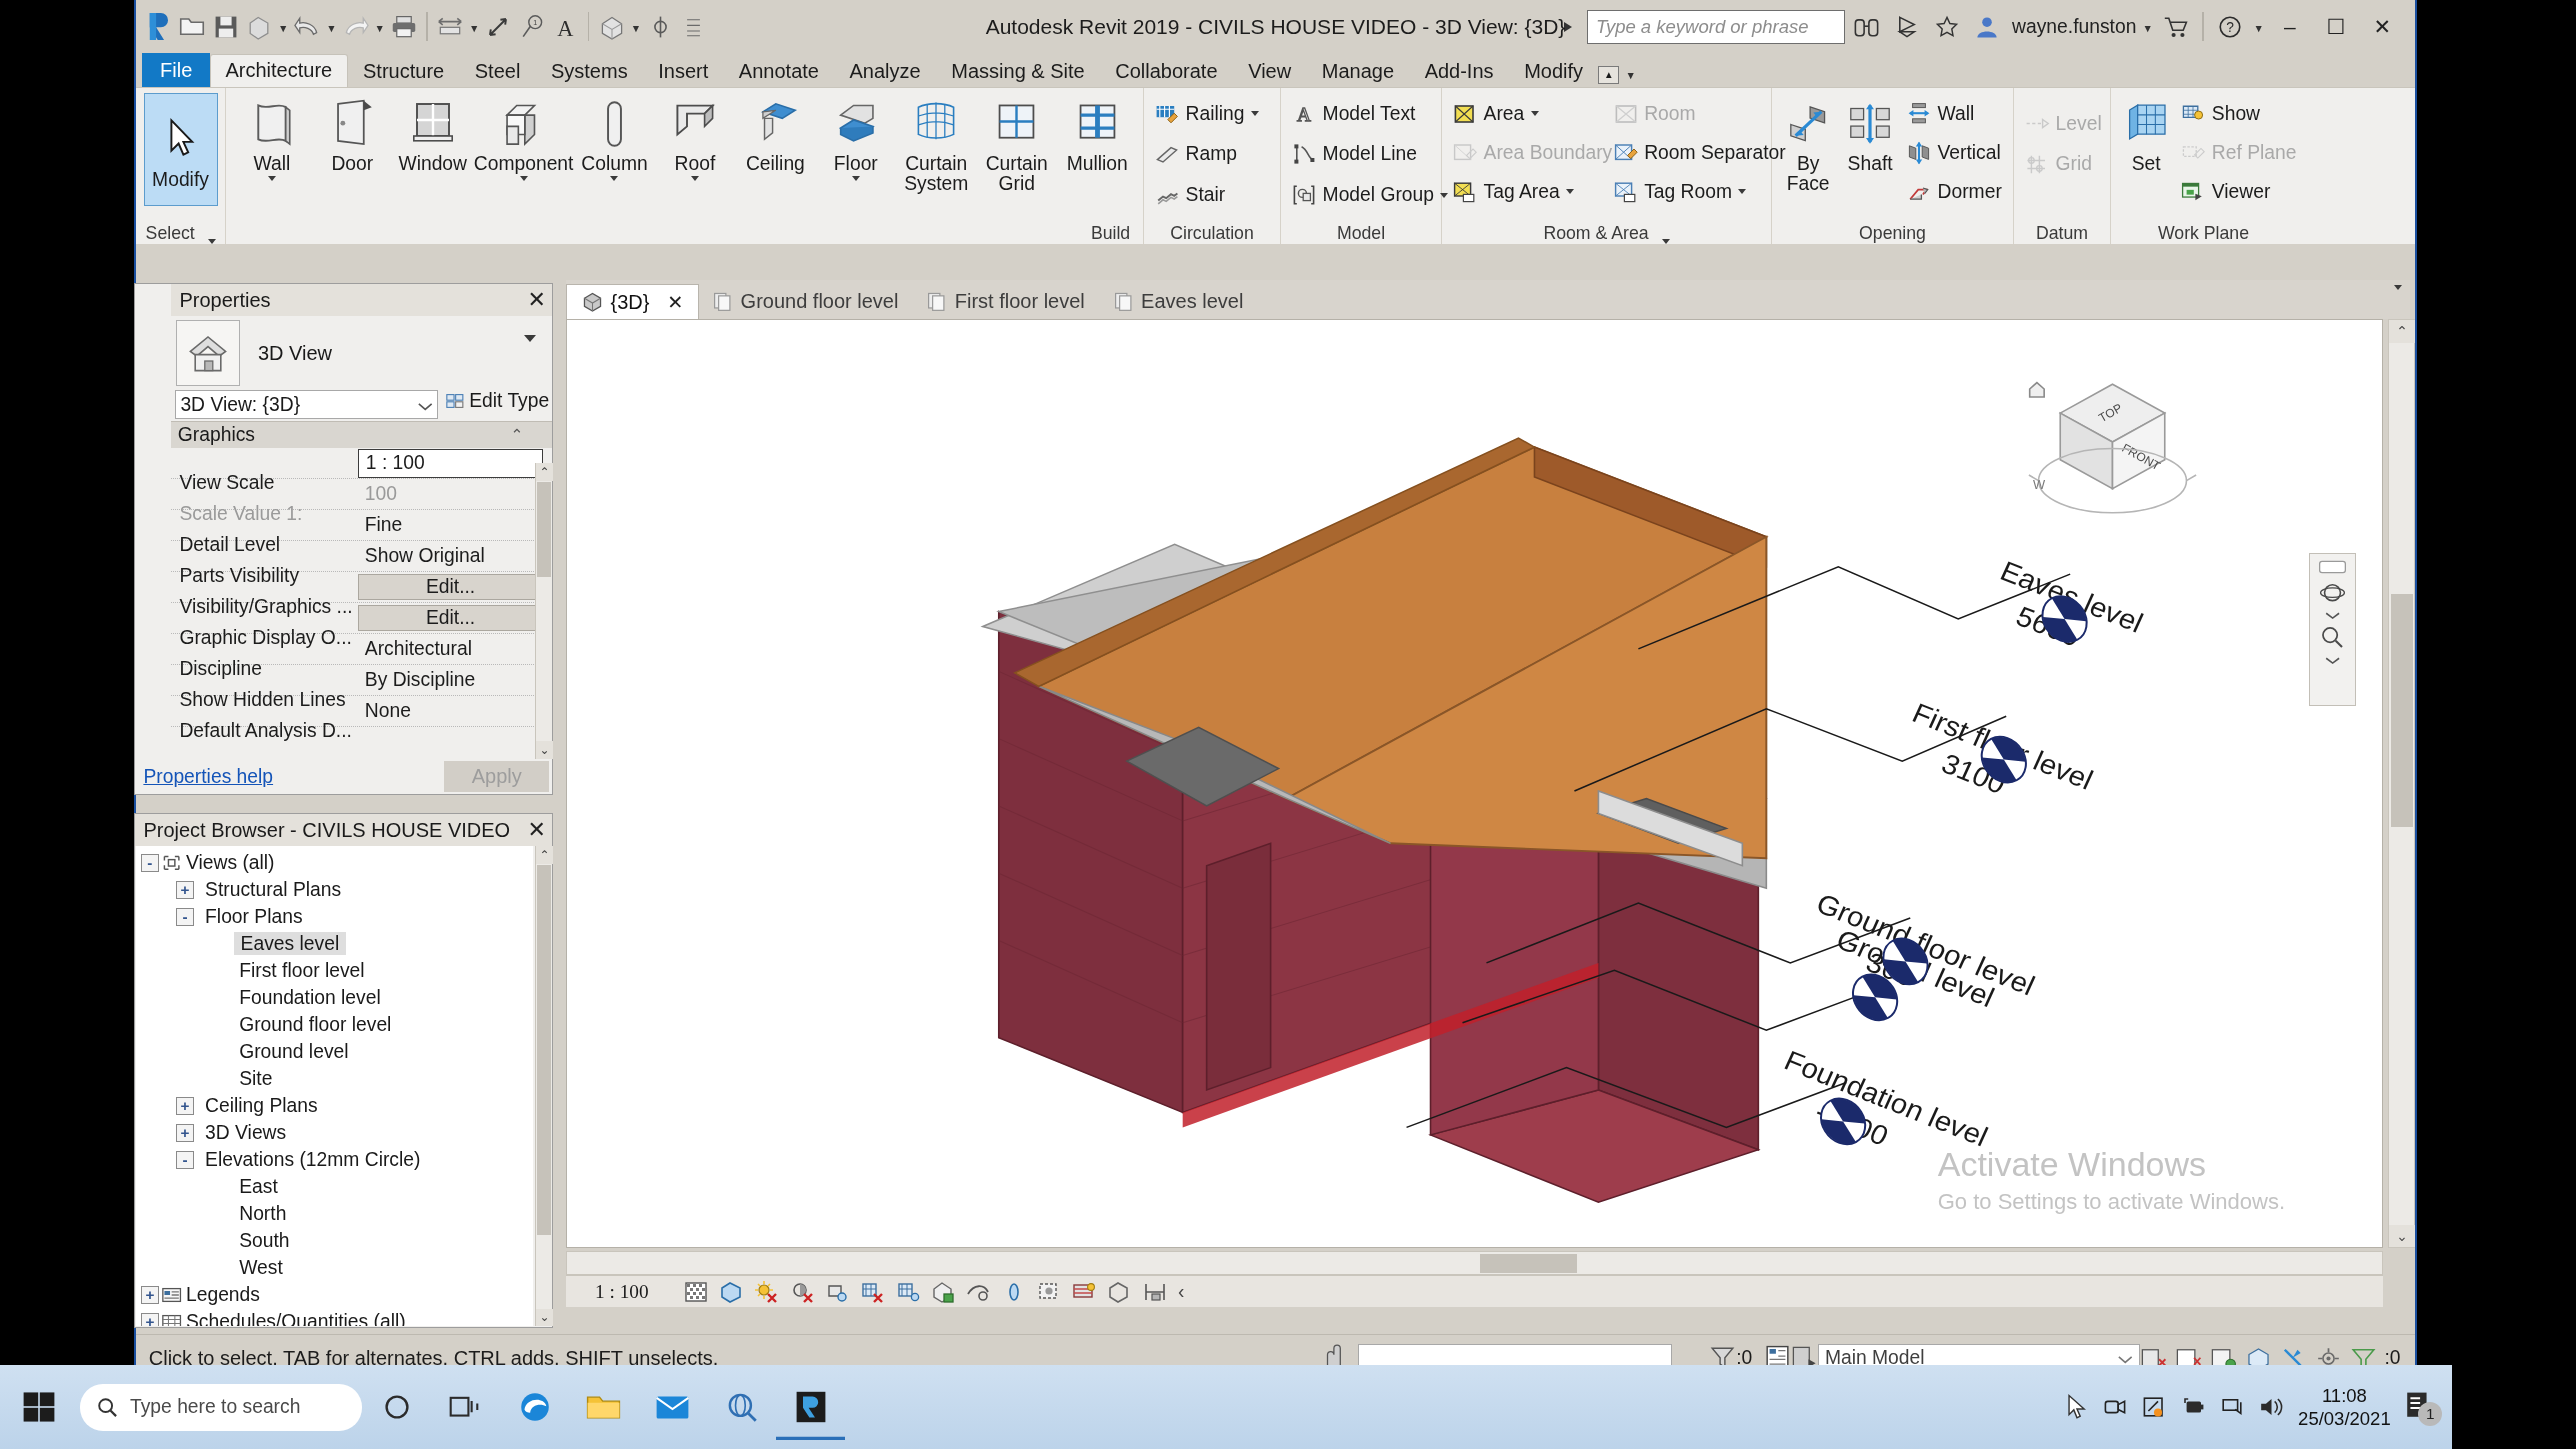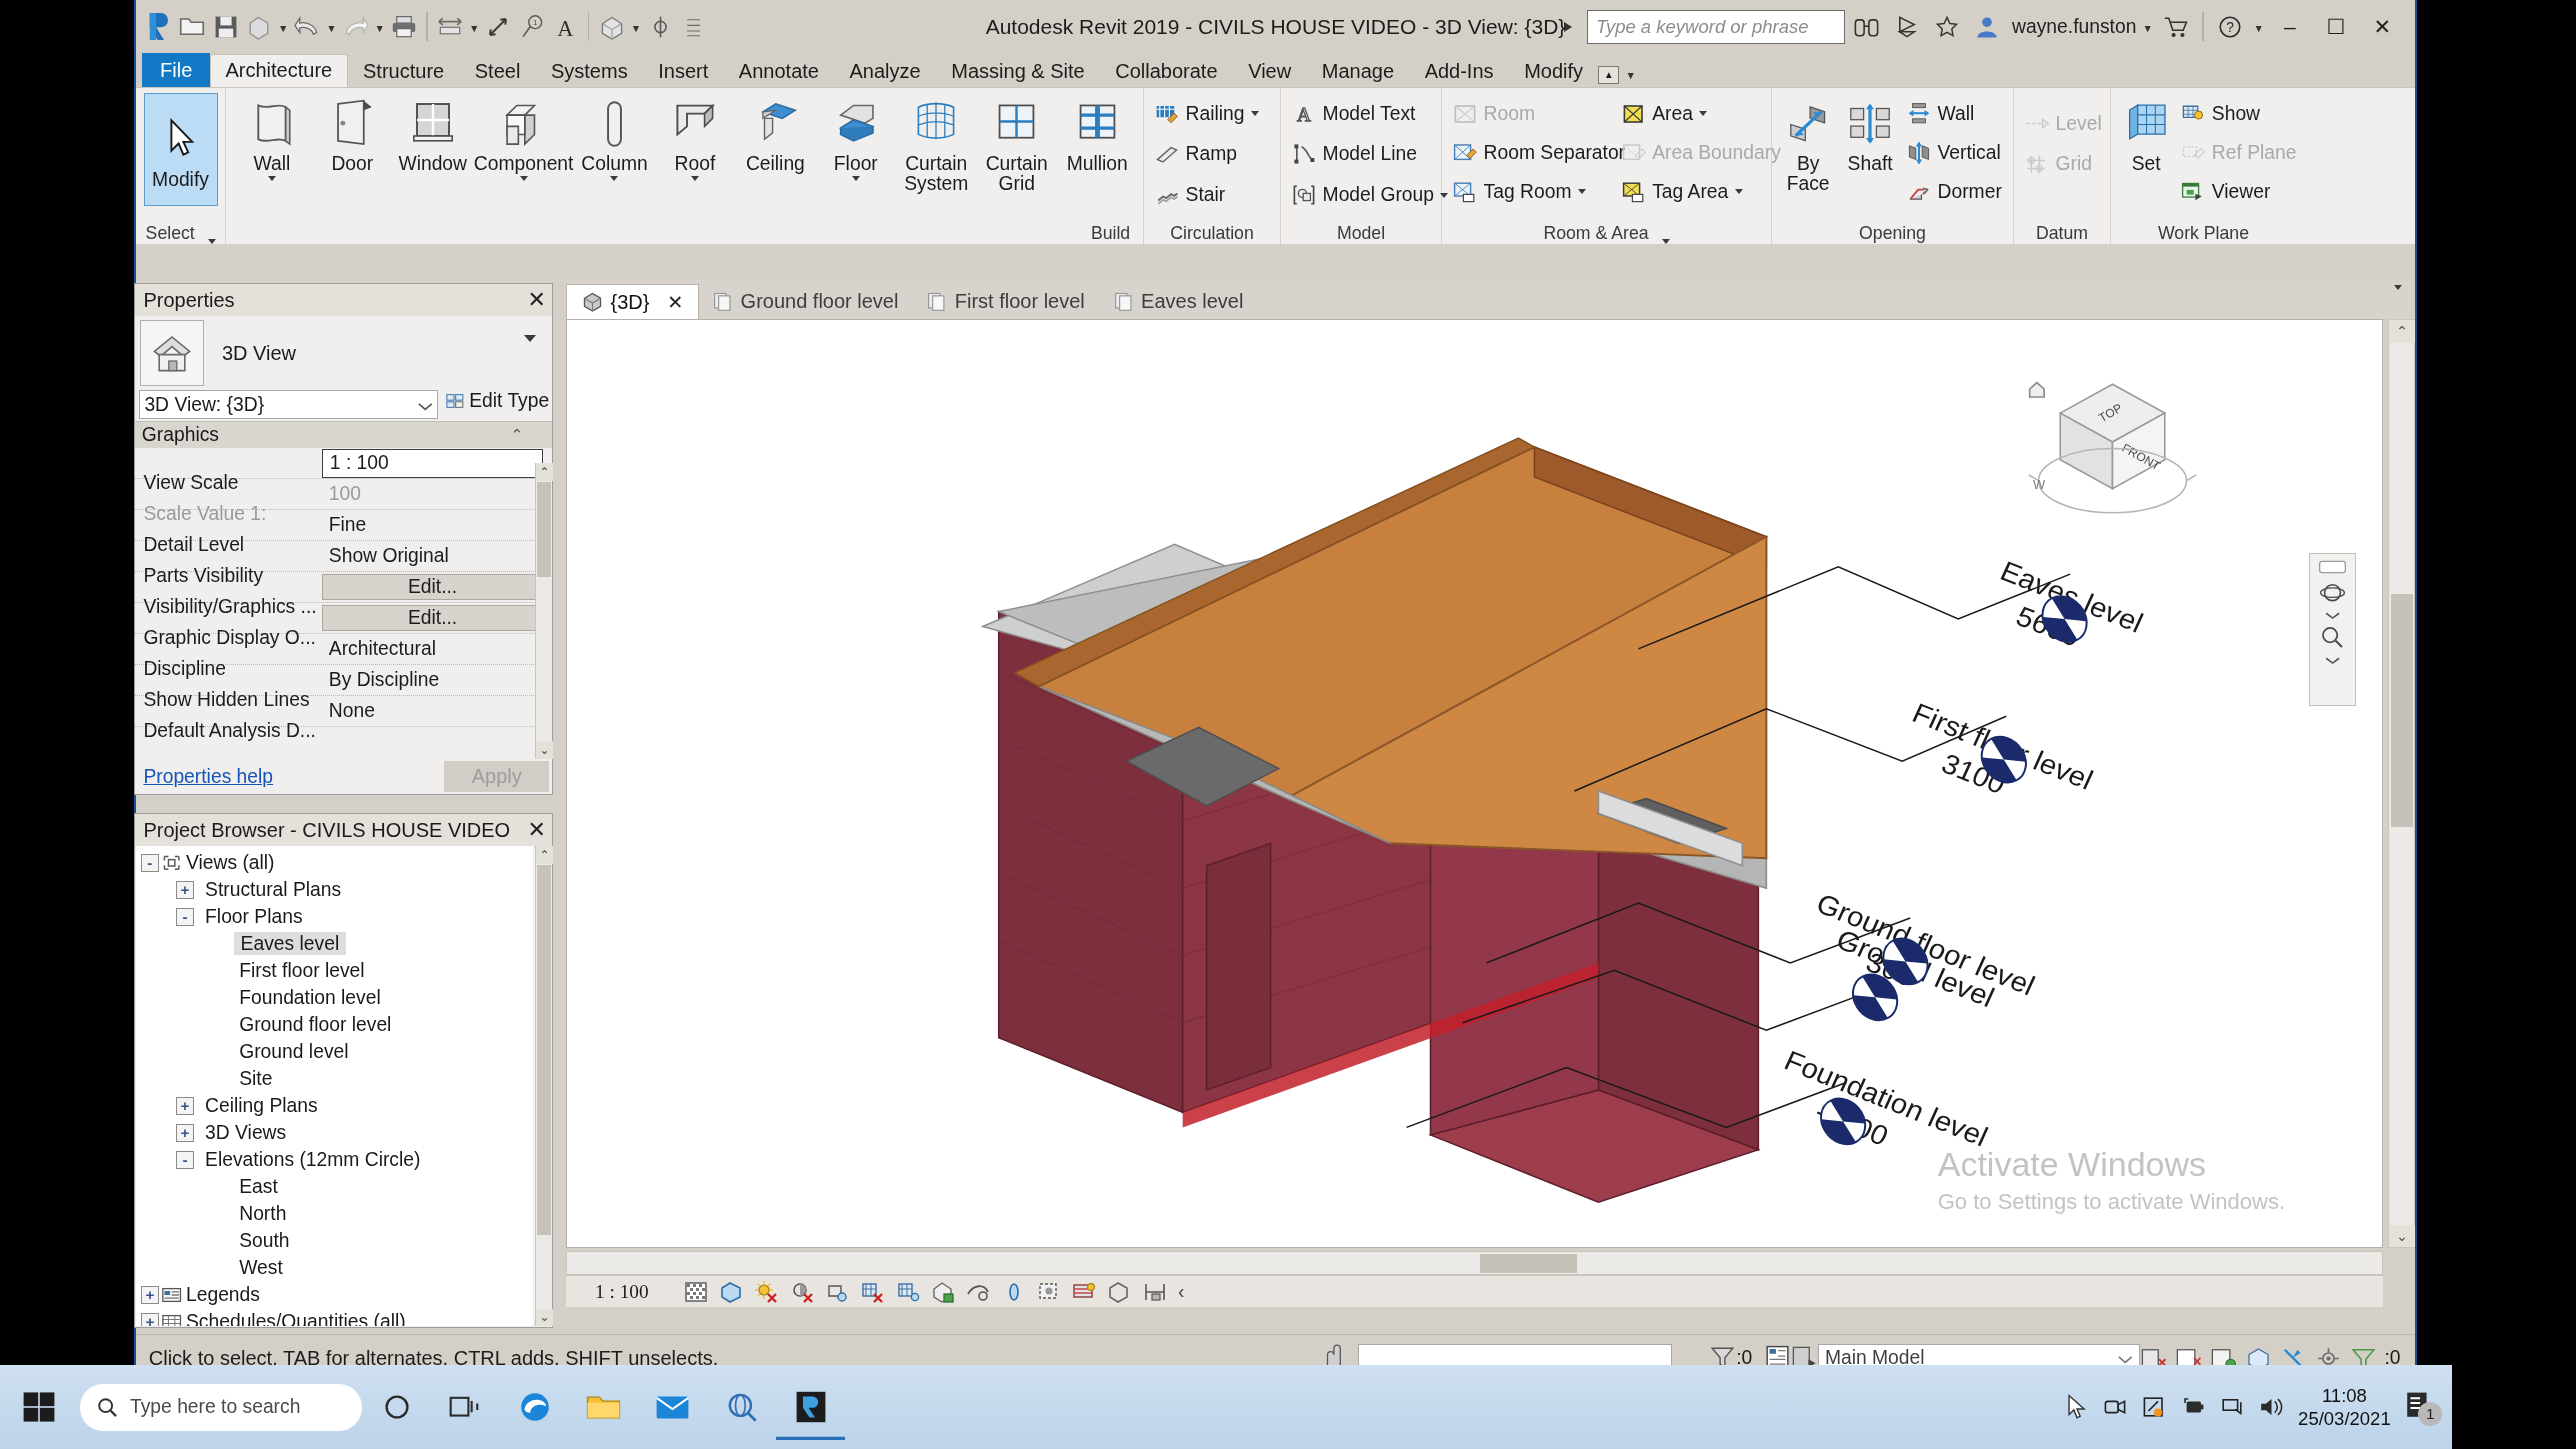--- a/index.html
+++ b/index.html
@@ -76,21 +76,21 @@
 
   
   .workarea { position:absolute; top:244px; left:0; right:0; bottom:48px; background:#d4d0c8; }
 
   
   .palette { position:absolute; background:#f0efed; border:0.8px solid #9d9d9d; }
   .pal-head { height:32px; background:#e4e1db; display:flex; align-items:center;
     padding:0 6.4px 0 8px; font-size:20px; }
   .pal-head .x { margin-left:auto; font-size:22px; color:#222; }
 
-  .props { left:132px; top:283px; width:419px; height:512px; }
+  .props { left:132px; top:283px; width:419px; height:512px;padding-left:36px; }
   .type-sel { display:flex; align-items:center; height:74px; padding:3.2px 4.8px;border-radius:23px; }
   .type-thumb { width:64px; height:66px; border:0.8px solid #b0b0b0; background:#f6f5f3;
     display:flex; align-items:center; justify-content:center; }
   .type-name { flex:1; padding-left:17.7px; font-size:20px; }
   .typerow { display:flex; align-items:flex-start; height:31px; padding:0 3.2px; gap:3.2px; }
   .typebox { flex:1; height:29px; background:#fff; border:0.8px solid #a8a8a8;
     display:flex; align-items:center; padding:0 4.8px; font-size:19.3px; }
   .editype { display:flex; align-items:center; gap:5.6px; font-size:19.3px; padding-left:4.8px; }
   .grp-head { height:27px; background:#d9d6d0; display:flex; align-items:center;
     padding-left:6.4px; font-size:19.3px; border-top:0.8px solid #c0bcb4; position:relative; }
@@ -548,20 +548,47 @@
             <span class="caret-dn"></span>
           </div>
         </div>
         <div class="panel-title">
           <span>Model</span>
         </div>
       </div>
 
       <div class="panel" style="width:330px">
         <div class="panel-body">
+          <div class="col" style="width:159px">
+            <div class="smallbtn">
+              <svg width="24" height="24" viewBox="0 0 30 30">
+                  <rect x="3" y="5" width="22" height="20" fill="#f2de52" stroke="#3a3a3a" stroke-width="2"></rect>
+                  <path d="M3 5l22 20M25 5L3 25" stroke="#3a3a3a" stroke-width="1.4"></path>
+                </svg>
+              <span>Area</span>
+              <span class="caret-dn"></span>
+            </div>
+            <div class="smallbtn dim">
+              <svg width="24" height="24" viewBox="0 0 30 30">
+                  <rect x="2" y="5" width="20" height="18" fill="none" stroke="#c8c8c8" stroke-width="1.8"></rect>
+                  <path d="M2 5l20 18" stroke="#d4d4d4" stroke-width="1.2"></path>
+                  <path d="M17 18 l8-8 4 4 -8 8z" fill="none" stroke="#cccccc" stroke-width="1.4"></path>
+                </svg>
+              <span>Area Boundary</span>
+            </div>
+            <div class="smallbtn">
+              <svg width="24" height="24" viewBox="0 0 30 30">
+                  <rect x="2" y="4" width="20" height="16" fill="#f2de52" stroke="#3a3a3a" stroke-width="1.8"></rect>
+                  <path d="M2 4l20 16M22 4L2 20" stroke="#3a3a3a" stroke-width="1.1"></path>
+                  <rect x="13" y="18" width="13" height="9" fill="#fff" stroke="#444" stroke-width="1.5"></rect>
+                </svg>
+              <span>Tag Area</span>
+              <span class="caret-dn"></span>
+            </div>
+          </div>
           <div class="col" style="width:167px">
             <div class="smallbtn dim">
               <svg width="24" height="24" viewBox="0 0 30 30">
                   <rect x="3" y="5" width="24" height="20" fill="none" stroke="#bdbdbd" stroke-width="2"></rect>
                   <path d="M3 5l24 20M27 5L3 25" stroke="#cfcfcf" stroke-width="1.6"></path>
                 </svg>
               <span>Room</span>
             </div>
             <div class="smallbtn">
               <svg width="24" height="24" viewBox="0 0 30 30">
@@ -571,47 +598,20 @@
                 </svg>
               <span>Room Separator</span>
             </div>
             <div class="smallbtn">
               <svg width="24" height="24" viewBox="0 0 30 30">
                   <rect x="2" y="4" width="20" height="16" fill="#eaf2fa" stroke="#4a7fb5" stroke-width="1.8"></rect>
                   <path d="M2 4l20 16M22 4L2 20" stroke="#4a7fb5" stroke-width="1.1"></path>
                   <rect x="13" y="18" width="13" height="9" fill="#fff" stroke="#444" stroke-width="1.5"></rect>
                 </svg>
               <span>Tag Room</span>
-              <span class="caret-dn"></span>
-            </div>
-          </div>
-          <div class="col" style="width:159px">
-            <div class="smallbtn">
-              <svg width="24" height="24" viewBox="0 0 30 30">
-                  <rect x="3" y="5" width="22" height="20" fill="#f2de52" stroke="#3a3a3a" stroke-width="2"></rect>
-                  <path d="M3 5l22 20M25 5L3 25" stroke="#3a3a3a" stroke-width="1.4"></path>
-                </svg>
-              <span>Area</span>
-              <span class="caret-dn"></span>
-            </div>
-            <div class="smallbtn dim">
-              <svg width="24" height="24" viewBox="0 0 30 30">
-                  <rect x="2" y="5" width="20" height="18" fill="none" stroke="#c8c8c8" stroke-width="1.8"></rect>
-                  <path d="M2 5l20 18" stroke="#d4d4d4" stroke-width="1.2"></path>
-                  <path d="M17 18 l8-8 4 4 -8 8z" fill="none" stroke="#cccccc" stroke-width="1.4"></path>
-                </svg>
-              <span>Area Boundary</span>
-            </div>
-            <div class="smallbtn">
-              <svg width="24" height="24" viewBox="0 0 30 30">
-                  <rect x="2" y="4" width="20" height="16" fill="#f2de52" stroke="#3a3a3a" stroke-width="1.8"></rect>
-                  <path d="M2 4l20 16M22 4L2 20" stroke="#3a3a3a" stroke-width="1.1"></path>
-                  <rect x="13" y="18" width="13" height="9" fill="#fff" stroke="#444" stroke-width="1.5"></rect>
-                </svg>
-              <span>Tag Area</span>
               <span class="caret-dn"></span>
             </div>
           </div>
         </div>
         <div class="panel-title">
           <span>Room &amp; Area</span>
           <span class="caret-dn"></span>
         </div>
       </div>
 

